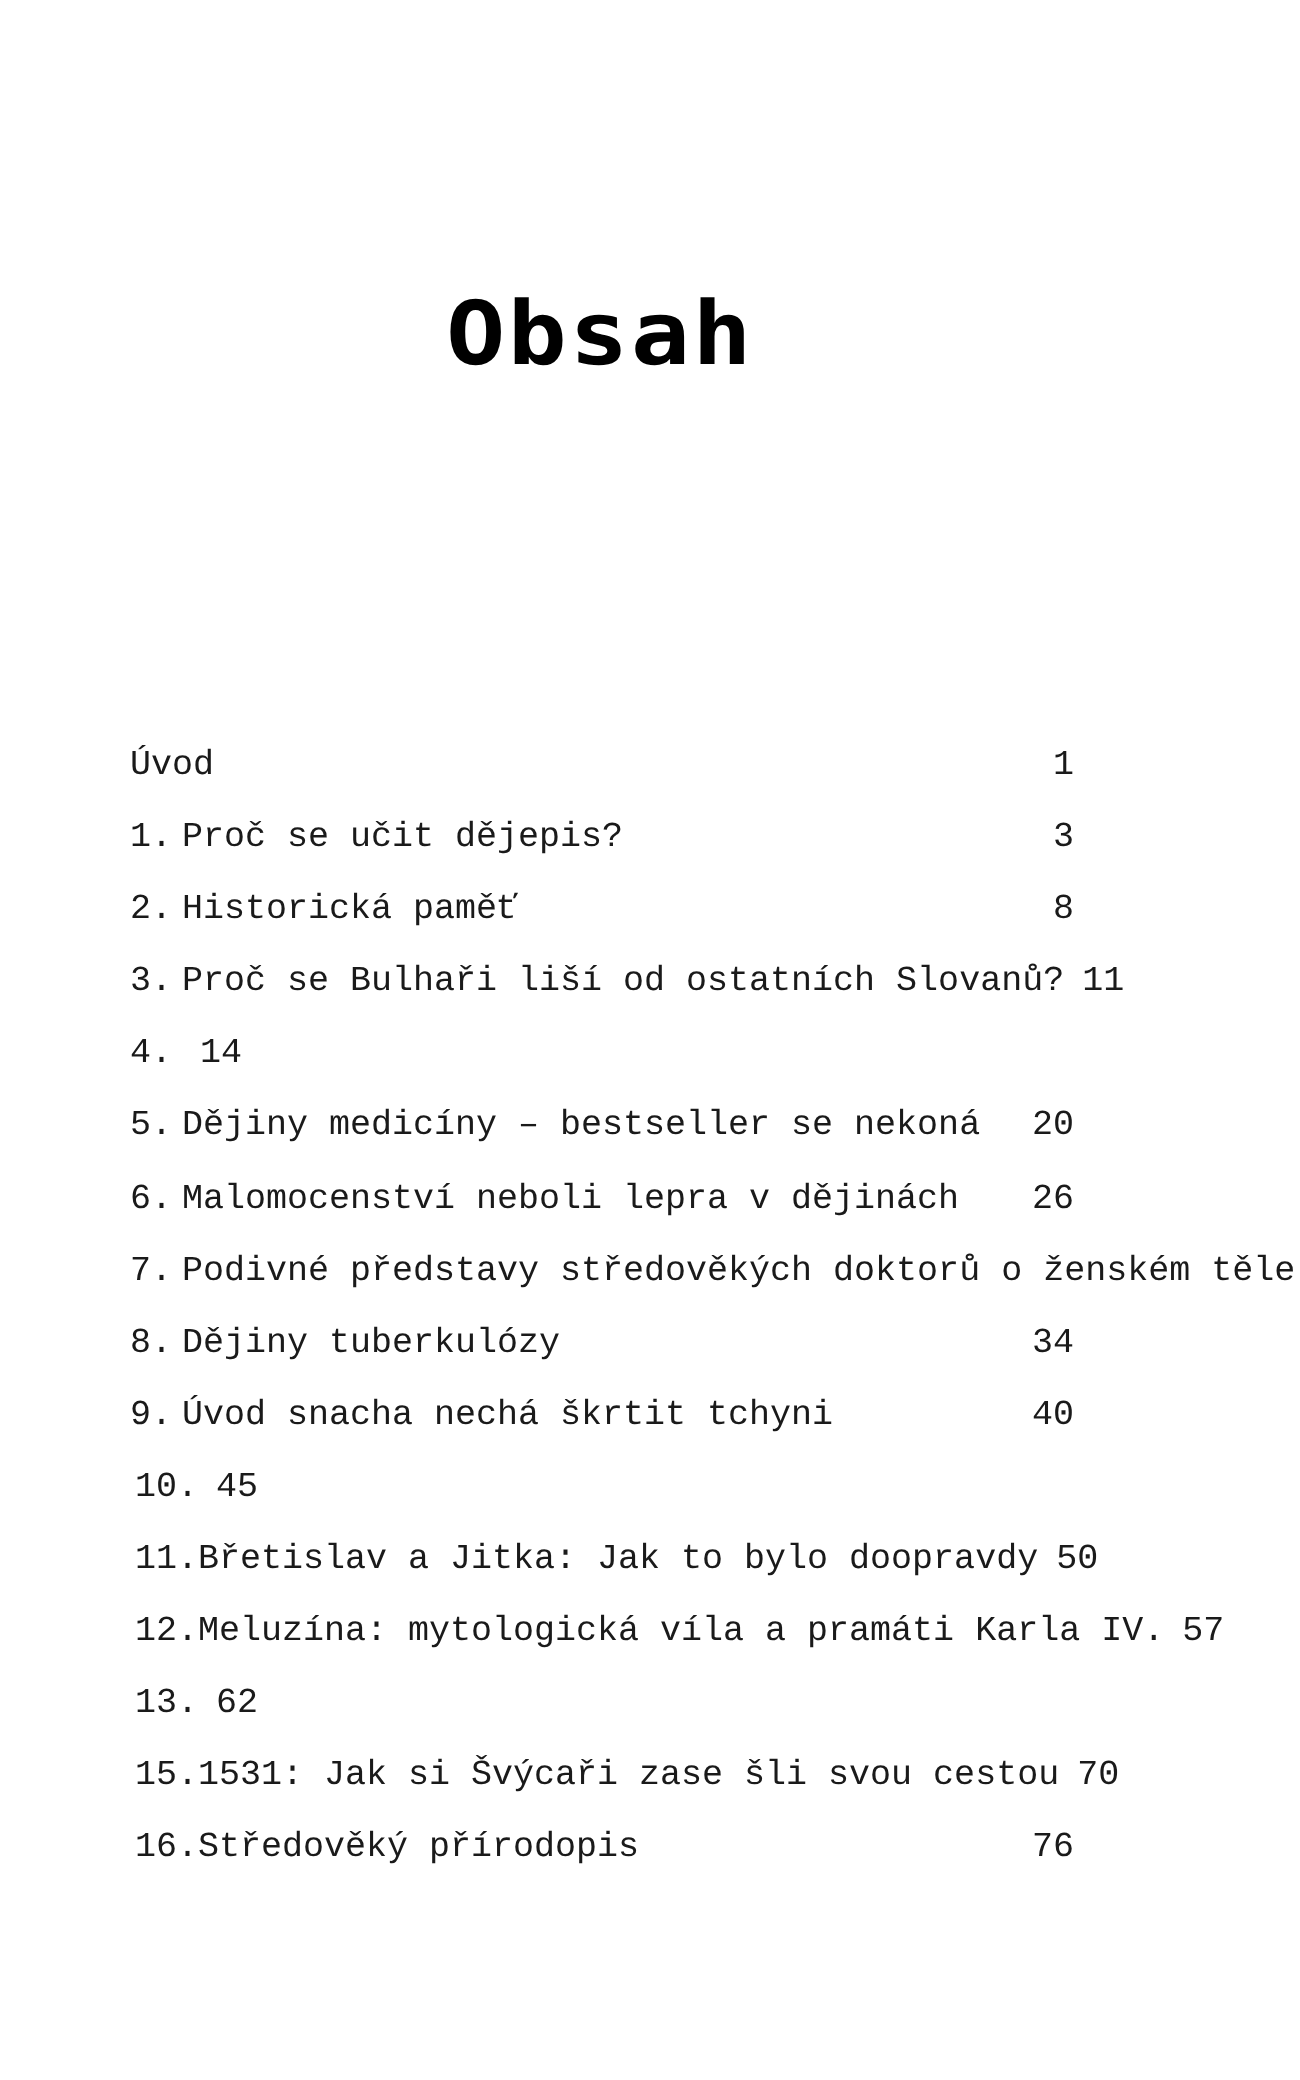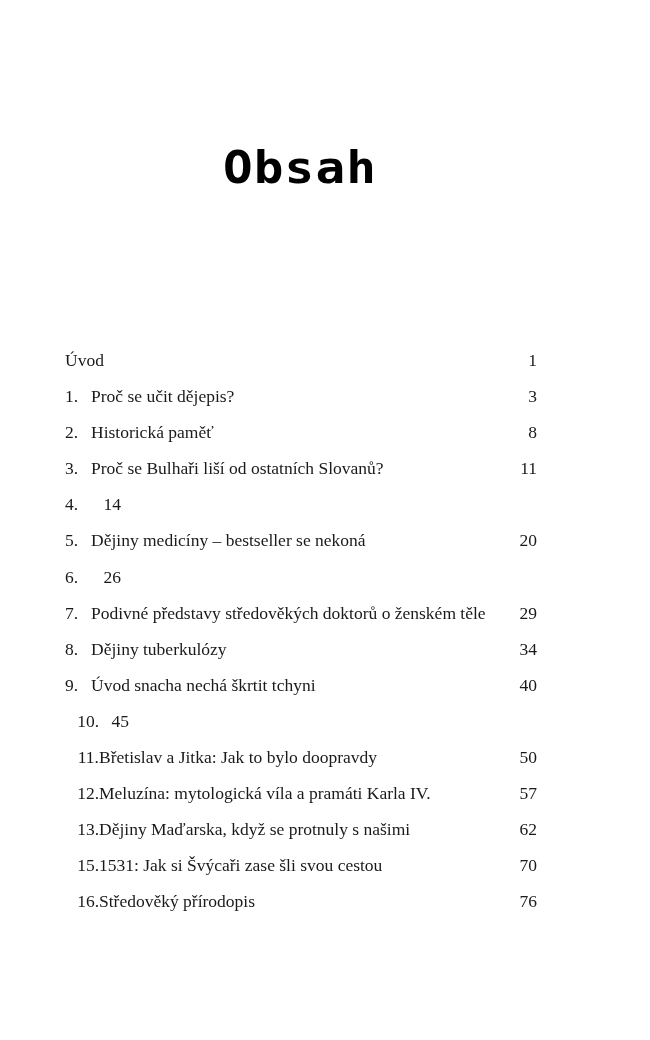--- a/index.html
+++ b/index.html
@@ -24,24 +24,24 @@
       font-weight: bold;
       font-size: 44px;
       letter-spacing: 1px;
       color: #000000;
       line-height: 60px;
       transform: scaleX(1.12);
       transform-origin: 300px 0;
     }
     .toc {
       position: absolute;
-      top: 346px;
+      top: 369px;
       left: 65px;
       width: 472px;
-      font-family: Liberation Serif, serif;
+      font-family: Liberation Mono, monospace;
       font-size: 17.5px;
     }
     .toc-row {
       display: flex;
       align-items: baseline;
       height: 36.1px;
       line-height: 28px;
     }
     .toc-num {
       display: inline-block;
@@ -92,20 +92,21 @@
         <span class="toc-num">4.</span>
         <span class="toc-page">14</span>
       </div>
       <div class="toc-row">
         <span class="toc-num">5.</span>
         <span class="toc-label">Dějiny medicíny – bestseller se nekoná</span>
         <span class="toc-page">20</span>
       </div>
       <div class="toc-row">
         <span class="toc-num">6.</span>
+        <span class="toc-label">Malomocenství neboli lepra v dějinách</span>
         <span class="toc-page">26</span>
       </div>
       <div class="toc-row">
         <span class="toc-num">7.</span>
         <span class="toc-label">Podivné představy středověkých doktorů o ženském těle</span>
         <span class="toc-page">29</span>
       </div>
       <div class="toc-row">
         <span class="toc-num">8.</span>
         <span class="toc-label">Dějiny tuberkulózy</span>
@@ -125,21 +126,20 @@
         <span class="toc-label">Břetislav a Jitka: Jak to bylo doopravdy</span>
         <span class="toc-page">50</span>
       </div>
       <div class="toc-row">
         <span class="toc-num wide">12.</span>
         <span class="toc-label">Meluzína: mytologická víla a pramáti Karla IV.</span>
         <span class="toc-page">57</span>
       </div>
       <div class="toc-row">
         <span class="toc-num wide">13.</span>
-        <span class="toc-label">Dějiny Maďarska, když se protnuly s našimi</span>
         <span class="toc-page">62</span>
       </div>
       <div class="toc-row">
         <span class="toc-num wide">15.</span>
         <span class="toc-label">1531: Jak si Švýcaři zase šli svou cestou</span>
         <span class="toc-page">70</span>
       </div>
       <div class="toc-row">
         <span class="toc-num wide">16.</span>
         <span class="toc-label">Středověký přírodopis</span>

